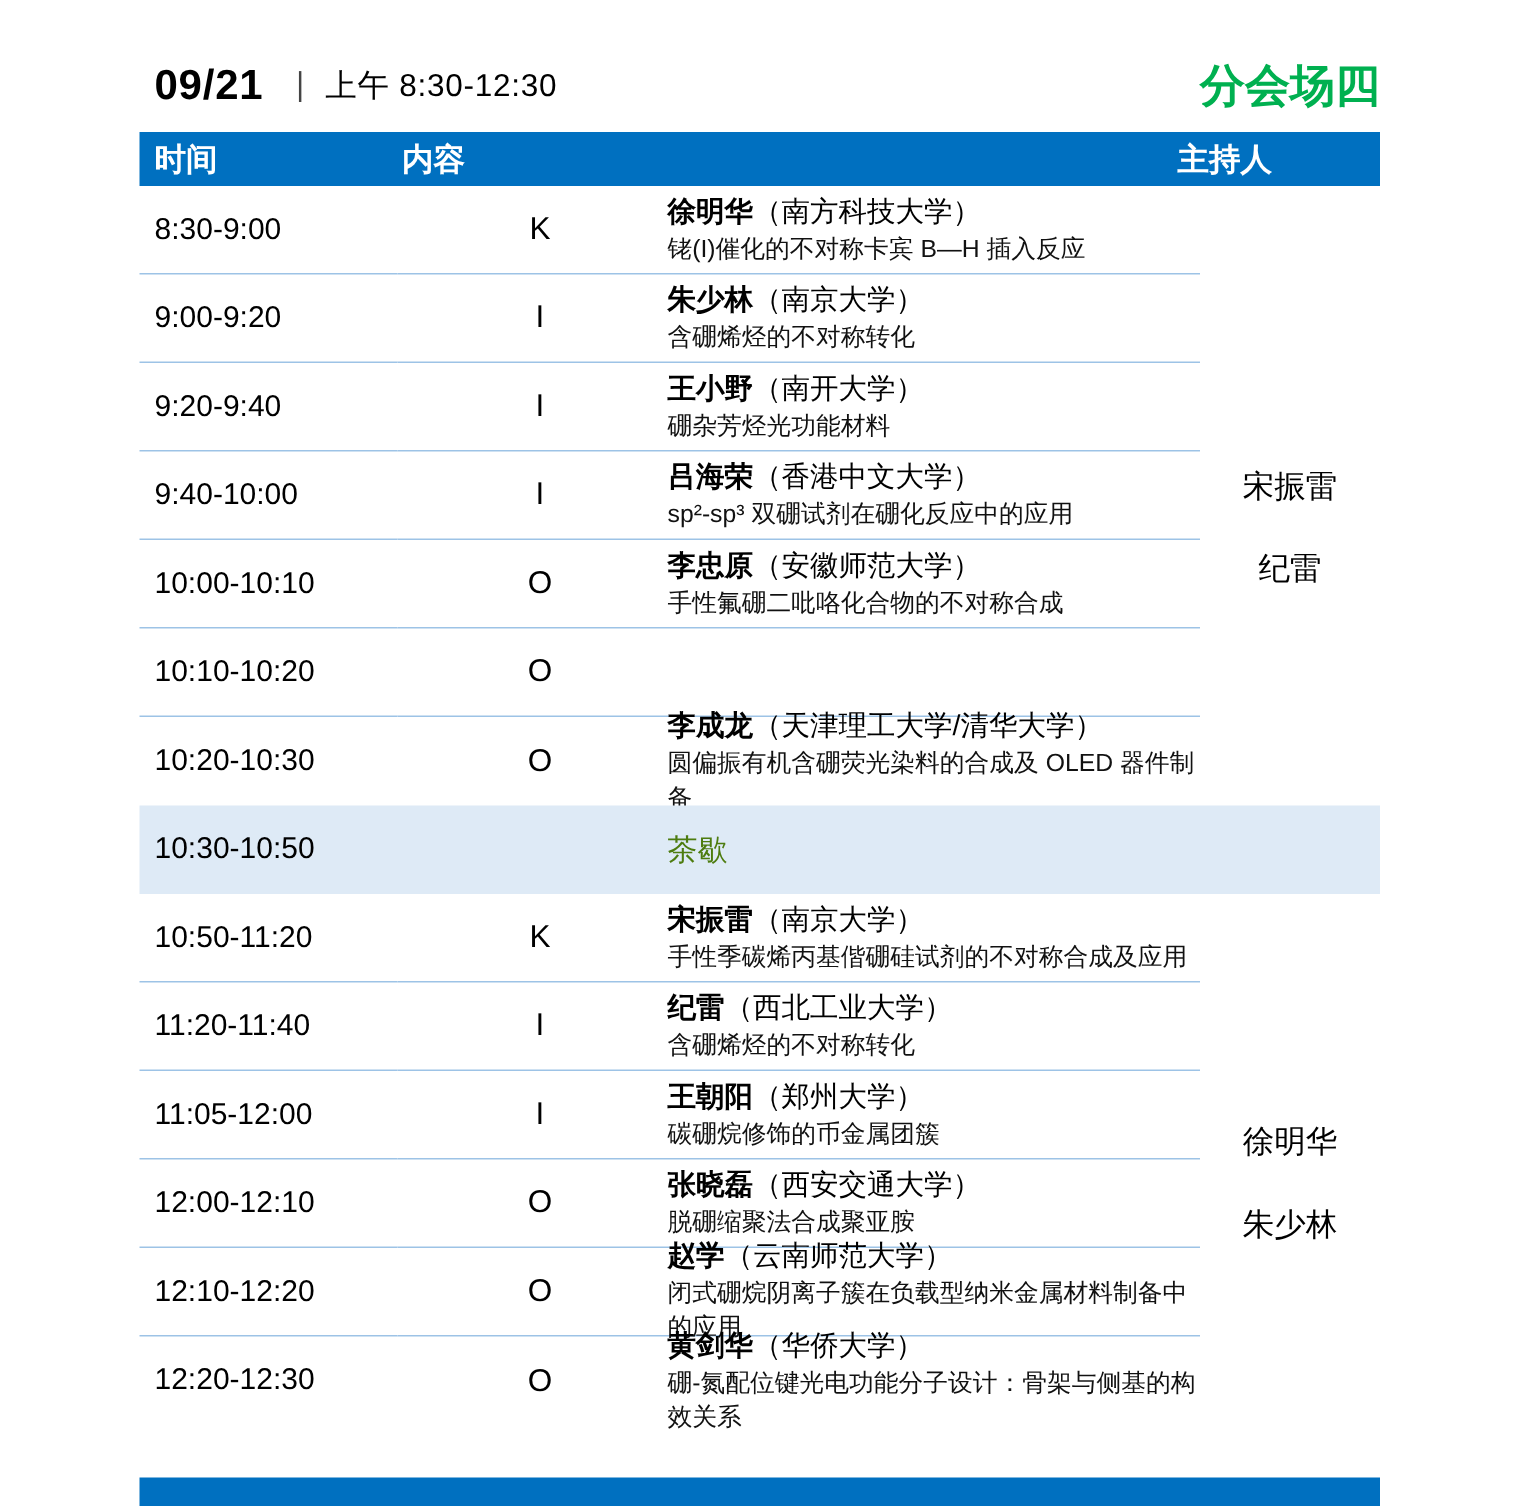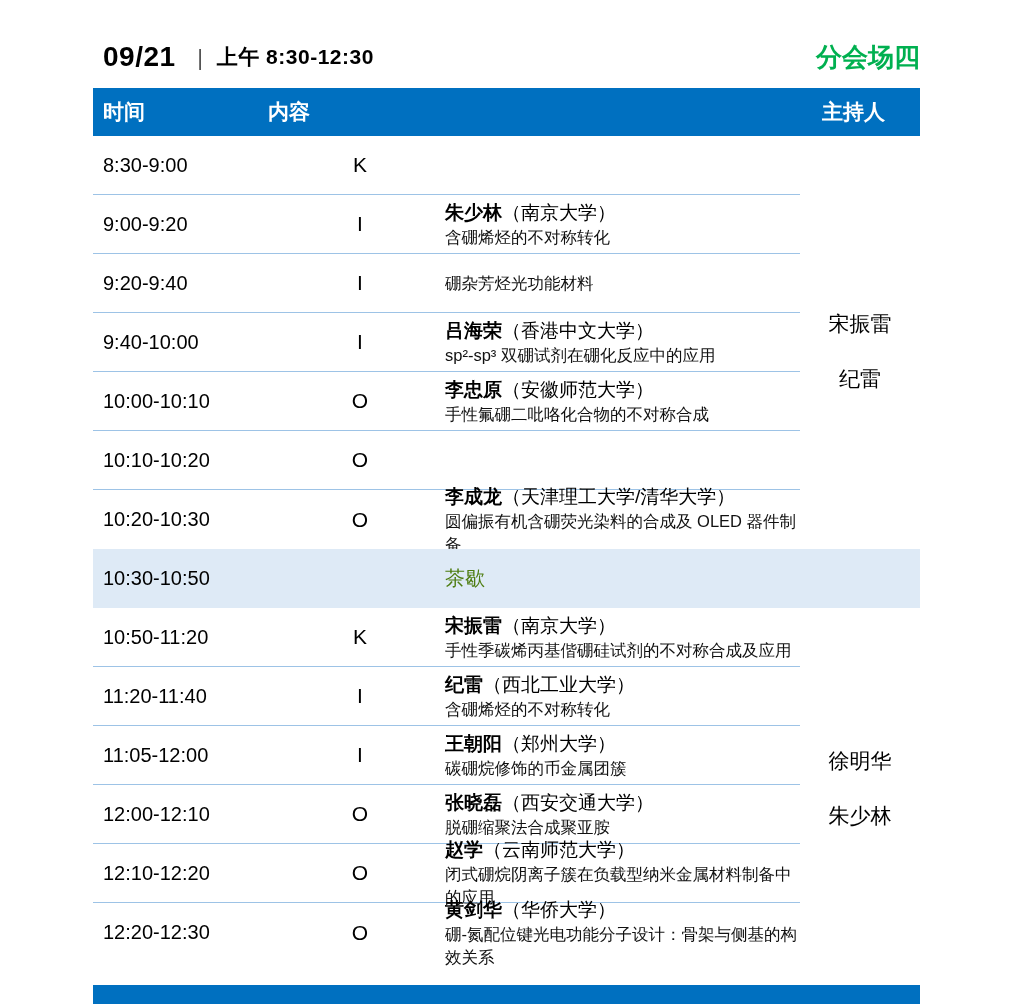--- a/index.html
+++ b/index.html
@@ -41,49 +41,49 @@
   }
   .title-sep {
     font-size: 20px;
     font-weight: 400;
     color: #444;
     margin: 0 14px 0 22px;
     transform: scaleY(1.1);
   }
   .session-range {
     font-size: 21px;
-    font-weight: 700;
+    font-weight: 400;
     letter-spacing: 0.5px;
   }
   .venue {
     margin-left: auto;
-    font-size: 26px;
+    font-size: 30px;
     font-weight: 700;
     color: var(--venue-green);
   }
   
   .schedule {
     position: absolute;
     left: 93px;
     top: 88px;
     width: 827px;
   }
   .thead {
-    height: 48px;
+    height: 36px;
     background: var(--header-bg);
     color: #fff;
     font-weight: 700;
     font-size: 21px;
     display: flex;
     align-items: center;
     position: relative;
   }
   .h-time    { position: absolute; left: 10px; }
   .h-content { position: absolute; left: 175px; }
-  .h-chair   { position: absolute; left: 729px; }
+  .h-chair   { position: absolute; left: 692px; }
   
   .row {
     display: flex;
     height: 59px;
     position: relative;
   }
   .cell-time {
     width: 172px;
     display: flex;
     align-items: center;
@@ -164,20 +164,26 @@
       <span class="h-time">时间</span>
       <span class="h-content">内容</span>
       <span class="h-chair">主持人</span>
     </div>
 
     <div id="rows">
         <div class="row">
     <div class="cell-time">8:30-9:00</div>
     <div class="cell-content">
       <div class="type-letter">K</div>
+      <div class="talk">
+        <div class="talk-speaker">
+          <span class="speaker-name">徐明华</span><span class="speaker-affiliation">（南方科技大学）</span>
+        </div>
+        <div class="talk-title">铑(I)催化的不对称卡宾 B—H 插入反应</div>
+      </div>
     </div>
     <div class="cell-chair"></div>
   </div>
         <div class="row">
     <div class="cell-time">9:00-9:20</div>
     <div class="cell-content">
       <div class="type-letter">I</div>
       <div class="talk">
         <div class="talk-speaker">
           <span class="speaker-name">朱少林</span><span class="speaker-affiliation">（南京大学）</span>
@@ -185,20 +191,23 @@
         <div class="talk-title">含硼烯烃的不对称转化</div>
       </div>
     </div>
     <div class="cell-chair"></div>
   </div>
         <div class="row">
     <div class="cell-time">9:20-9:40</div>
     <div class="cell-content">
       <div class="type-letter">I</div>
       <div class="talk">
+        <div class="talk-speaker">
+          <span class="speaker-name">王小野</span><span class="speaker-affiliation">（南开大学）</span>
+        </div>
         <div class="talk-title">硼杂芳烃光功能材料</div>
       </div>
     </div>
     <div class="cell-chair"></div>
   </div>
         <div class="row">
     <div class="cell-time">9:40-10:00</div>
     <div class="cell-content">
       <div class="type-letter">I</div>
       <div class="talk">

